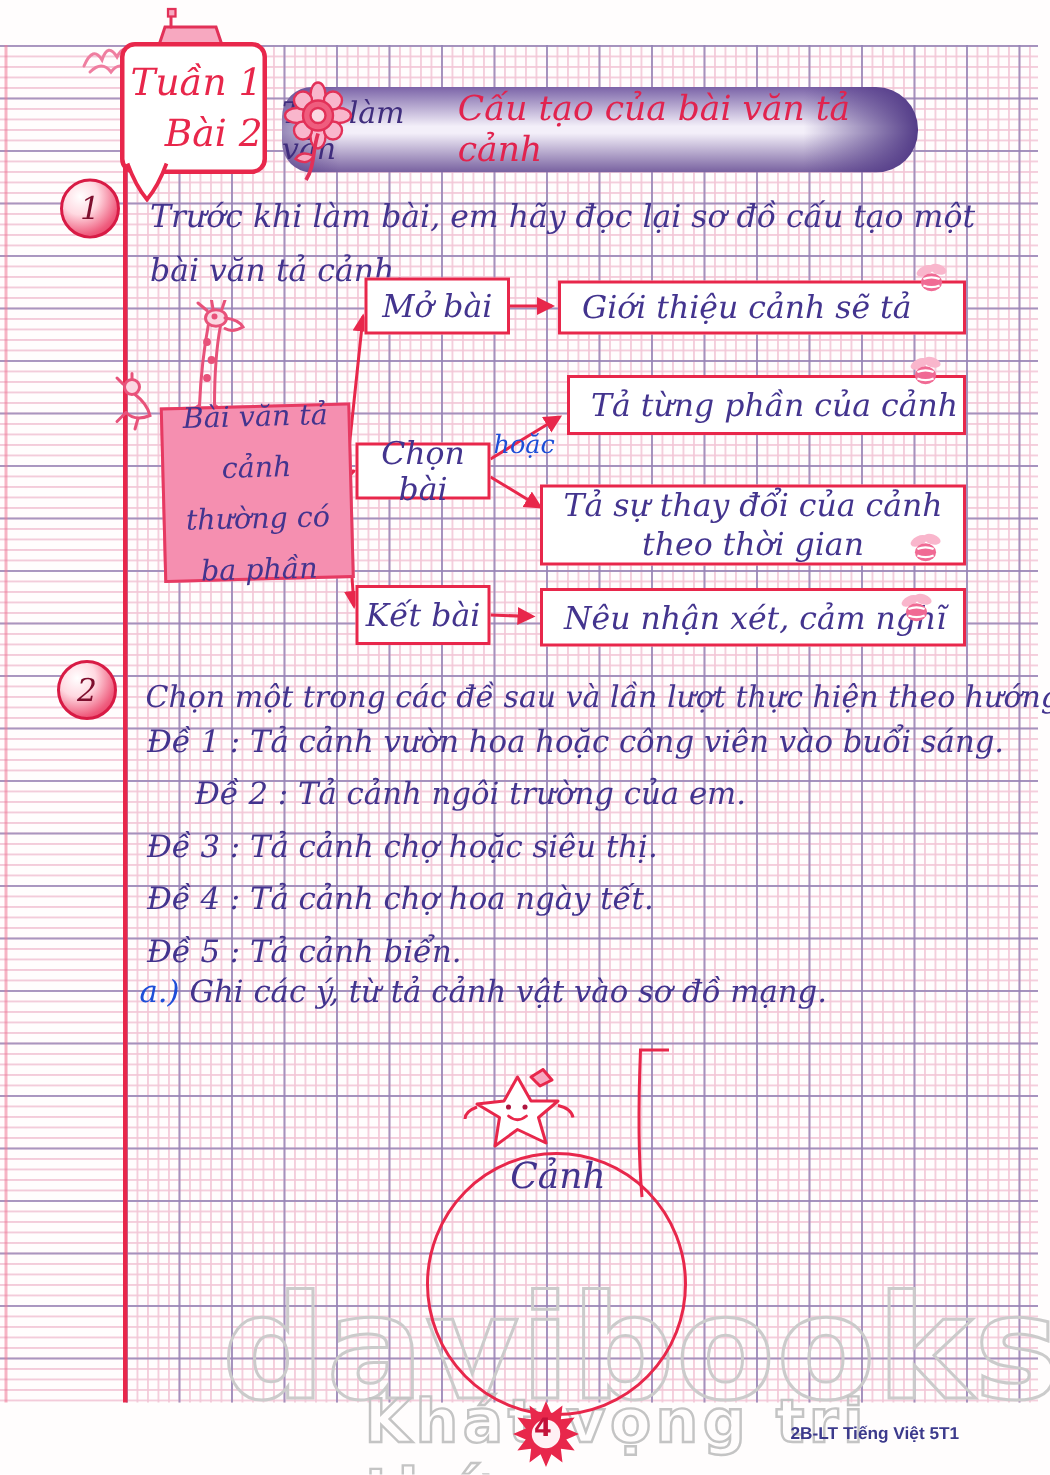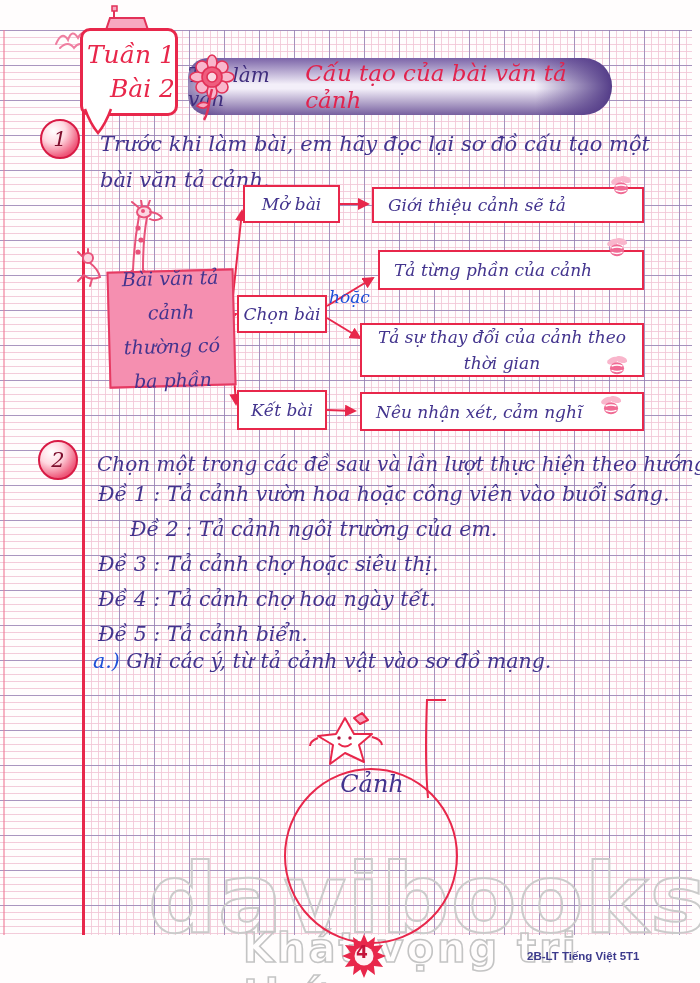--- a/index.html
+++ b/index.html
@@ -55,21 +55,21 @@
   #badge2{left:38px;top:440px;}
 
   .prompt{font-size:21px;line-height:35.5px;z-index:4;}
   #prompt1{left:100px;top:127px;width:575px;}
   #prompt2{left:97px;top:447px;white-space:nowrap;font-size:20px;}
   .topic{z-index:4;font-size:20.5px;white-space:nowrap;}
   #part-a{z-index:4;font-size:20.5px;white-space:nowrap;left:93px;top:649px;}
 
   
   .dbox{background:#fff;border:2px solid #e8274b;z-index:4;display:flex;align-items:center;
-        font-size:17px;box-sizing:border-box;}
+        font-size:21px;box-sizing:border-box;}
   .dbox.center{justify-content:center;text-align:center;}
   .dbox.padl{padding-left:14px;}
   #root-box{left:108px;top:270px;width:127px;height:117px;background:#f58fb0;
     border:2px solid #e63a62;z-index:4;transform:rotate(-1.5deg);
     display:flex;align-items:center;justify-content:center;text-align:center;
     font-size:19px;line-height:34px;padding:2px 6px;box-sizing:border-box;}
   #hoac{left:329px;top:287px;z-index:5;font-size:17px;}
   svg.lines{left:0;top:0;width:700px;height:983px;z-index:3;pointer-events:none;}
   .deco{z-index:4;}
   #mind-ellipse{z-index:3;}

